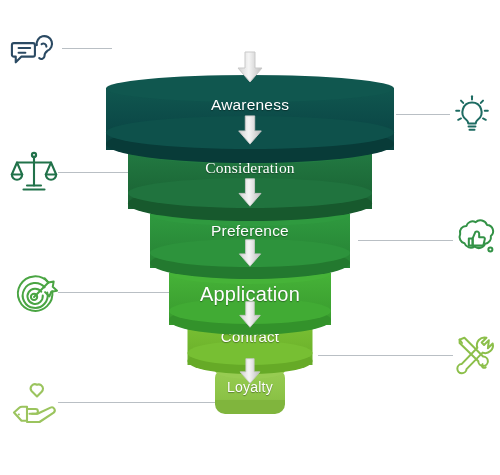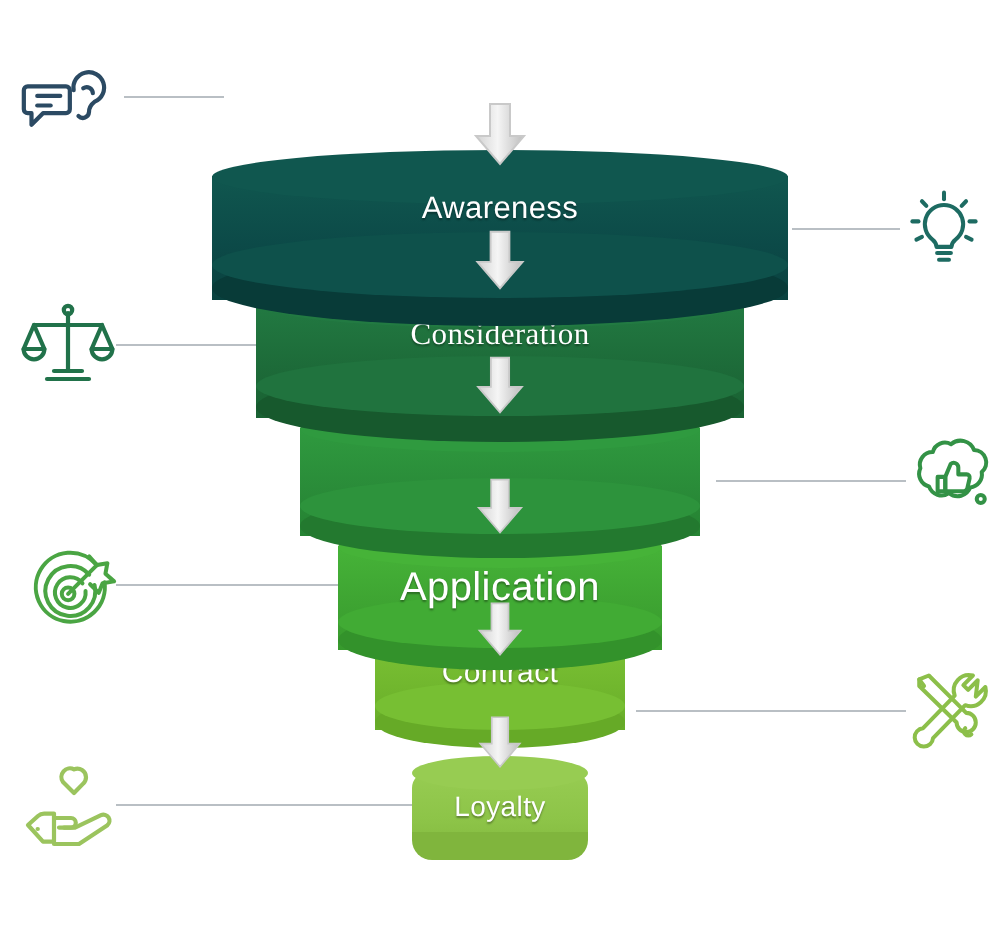--- a/index.html
+++ b/index.html
@@ -160,21 +160,21 @@
   <div class="icon-box" style="left:8px; top:378px; width:52px; height:48px;">
     <svg width="48" height="44" viewBox="0 0 48 44" fill="none" stroke="#9bc45e" stroke-width="2.1" stroke-linecap="round" stroke-linejoin="round">
       <path d="M27 16.5 l-5.5 -5.5 a4.3 4.3 0 0 1 5.5 -6.3 a4.3 4.3 0 0 1 6 3.9 a4.3 4.3 0 0 1 -1.3 3.1 z"></path>
       <path d="M17 29 h8.5 a2.4 2.4 0 0 1 0 4.8 h-6"></path>
       <path d="M22 33.8 h5.5 l13 -6.2 a3 3 0 0 1 3.2 5 L29.5 42 H17"></path>
       <path d="M4 32.5 l5 -4.5 a4.5 4.5 0 0 1 3.1 -1.2 h4.9 v14 h-5.5 z"></path>
       <path d="M8.8 34.5 h.1"></path>
     </svg>
   </div>
 
-  <div class="layer" style="top:378px; width:88px; height:52px;">
+  <div class="layer" style="top:362px; width:70px; height:52px;">
     <div class="cyl">
       <div class="cyl-body" style="top:8px; height:40px; background:linear-gradient(180deg,#97cc52 0%,#8dc448 60%,#83ba3f 100%); border-radius:8px;"></div>
       <div class="cyl-bottom" style="bottom:0; height:14px; background:#80b53d; border-radius:0 0 10px 10px;"></div>
       <div class="cyl-top" style="top:0; height:17px; background:#97cc52;"></div>
     </div>
     <div class="layer-label" style="top:17px; font-size:14px;">Loyalty</div>
   </div>
 
   <div class="layer" style="top:308px; width:125px; height:72px;">
     <div class="cyl">
@@ -196,20 +196,21 @@
     <div class="layer-label" style="top:20px; font-size:20px;">Application</div>
   </div>
 
   <div class="layer" style="top:203px; width:200px; height:82px;">
     <div class="cyl">
       <div class="cyl-body" style="top:11px; height:54px; background:linear-gradient(180deg,#2f9a3f 0%,#2a8c39 55%,#258232 100%);"></div>
       <div class="cyl-bottom" style="top:44px; height:32px; background:#23792f;"></div>
       <div class="cyl-bottom" style="top:36px; height:28px; background:#2d933c;"></div>
       <div class="cyl-top" style="top:0; height:23px; background:#2f9a3f;"></div>
     </div>
+    <div class="layer-label" style="top:19px; font-size:15.5px;">Preference</div>
   </div>
 
   <div class="layer" style="top:139px; width:244px; height:88px;font-family:Liberation Serif, serif;">
     <div class="cyl">
       <div class="cyl-body" style="top:12px; height:58px; background:linear-gradient(180deg,#227a42 0%,#1d6b39 55%,#196132 100%);"></div>
       <div class="cyl-bottom" style="top:47px; height:35px; background:#17592d;"></div>
       <div class="cyl-bottom" style="top:39px; height:30px; background:#20733e;"></div>
       <div class="cyl-top" style="top:0; height:25px; background:#227a42;"></div>
     </div>
     <div class="layer-label" style="top:20px; font-size:15.5px;">Consideration</div>

